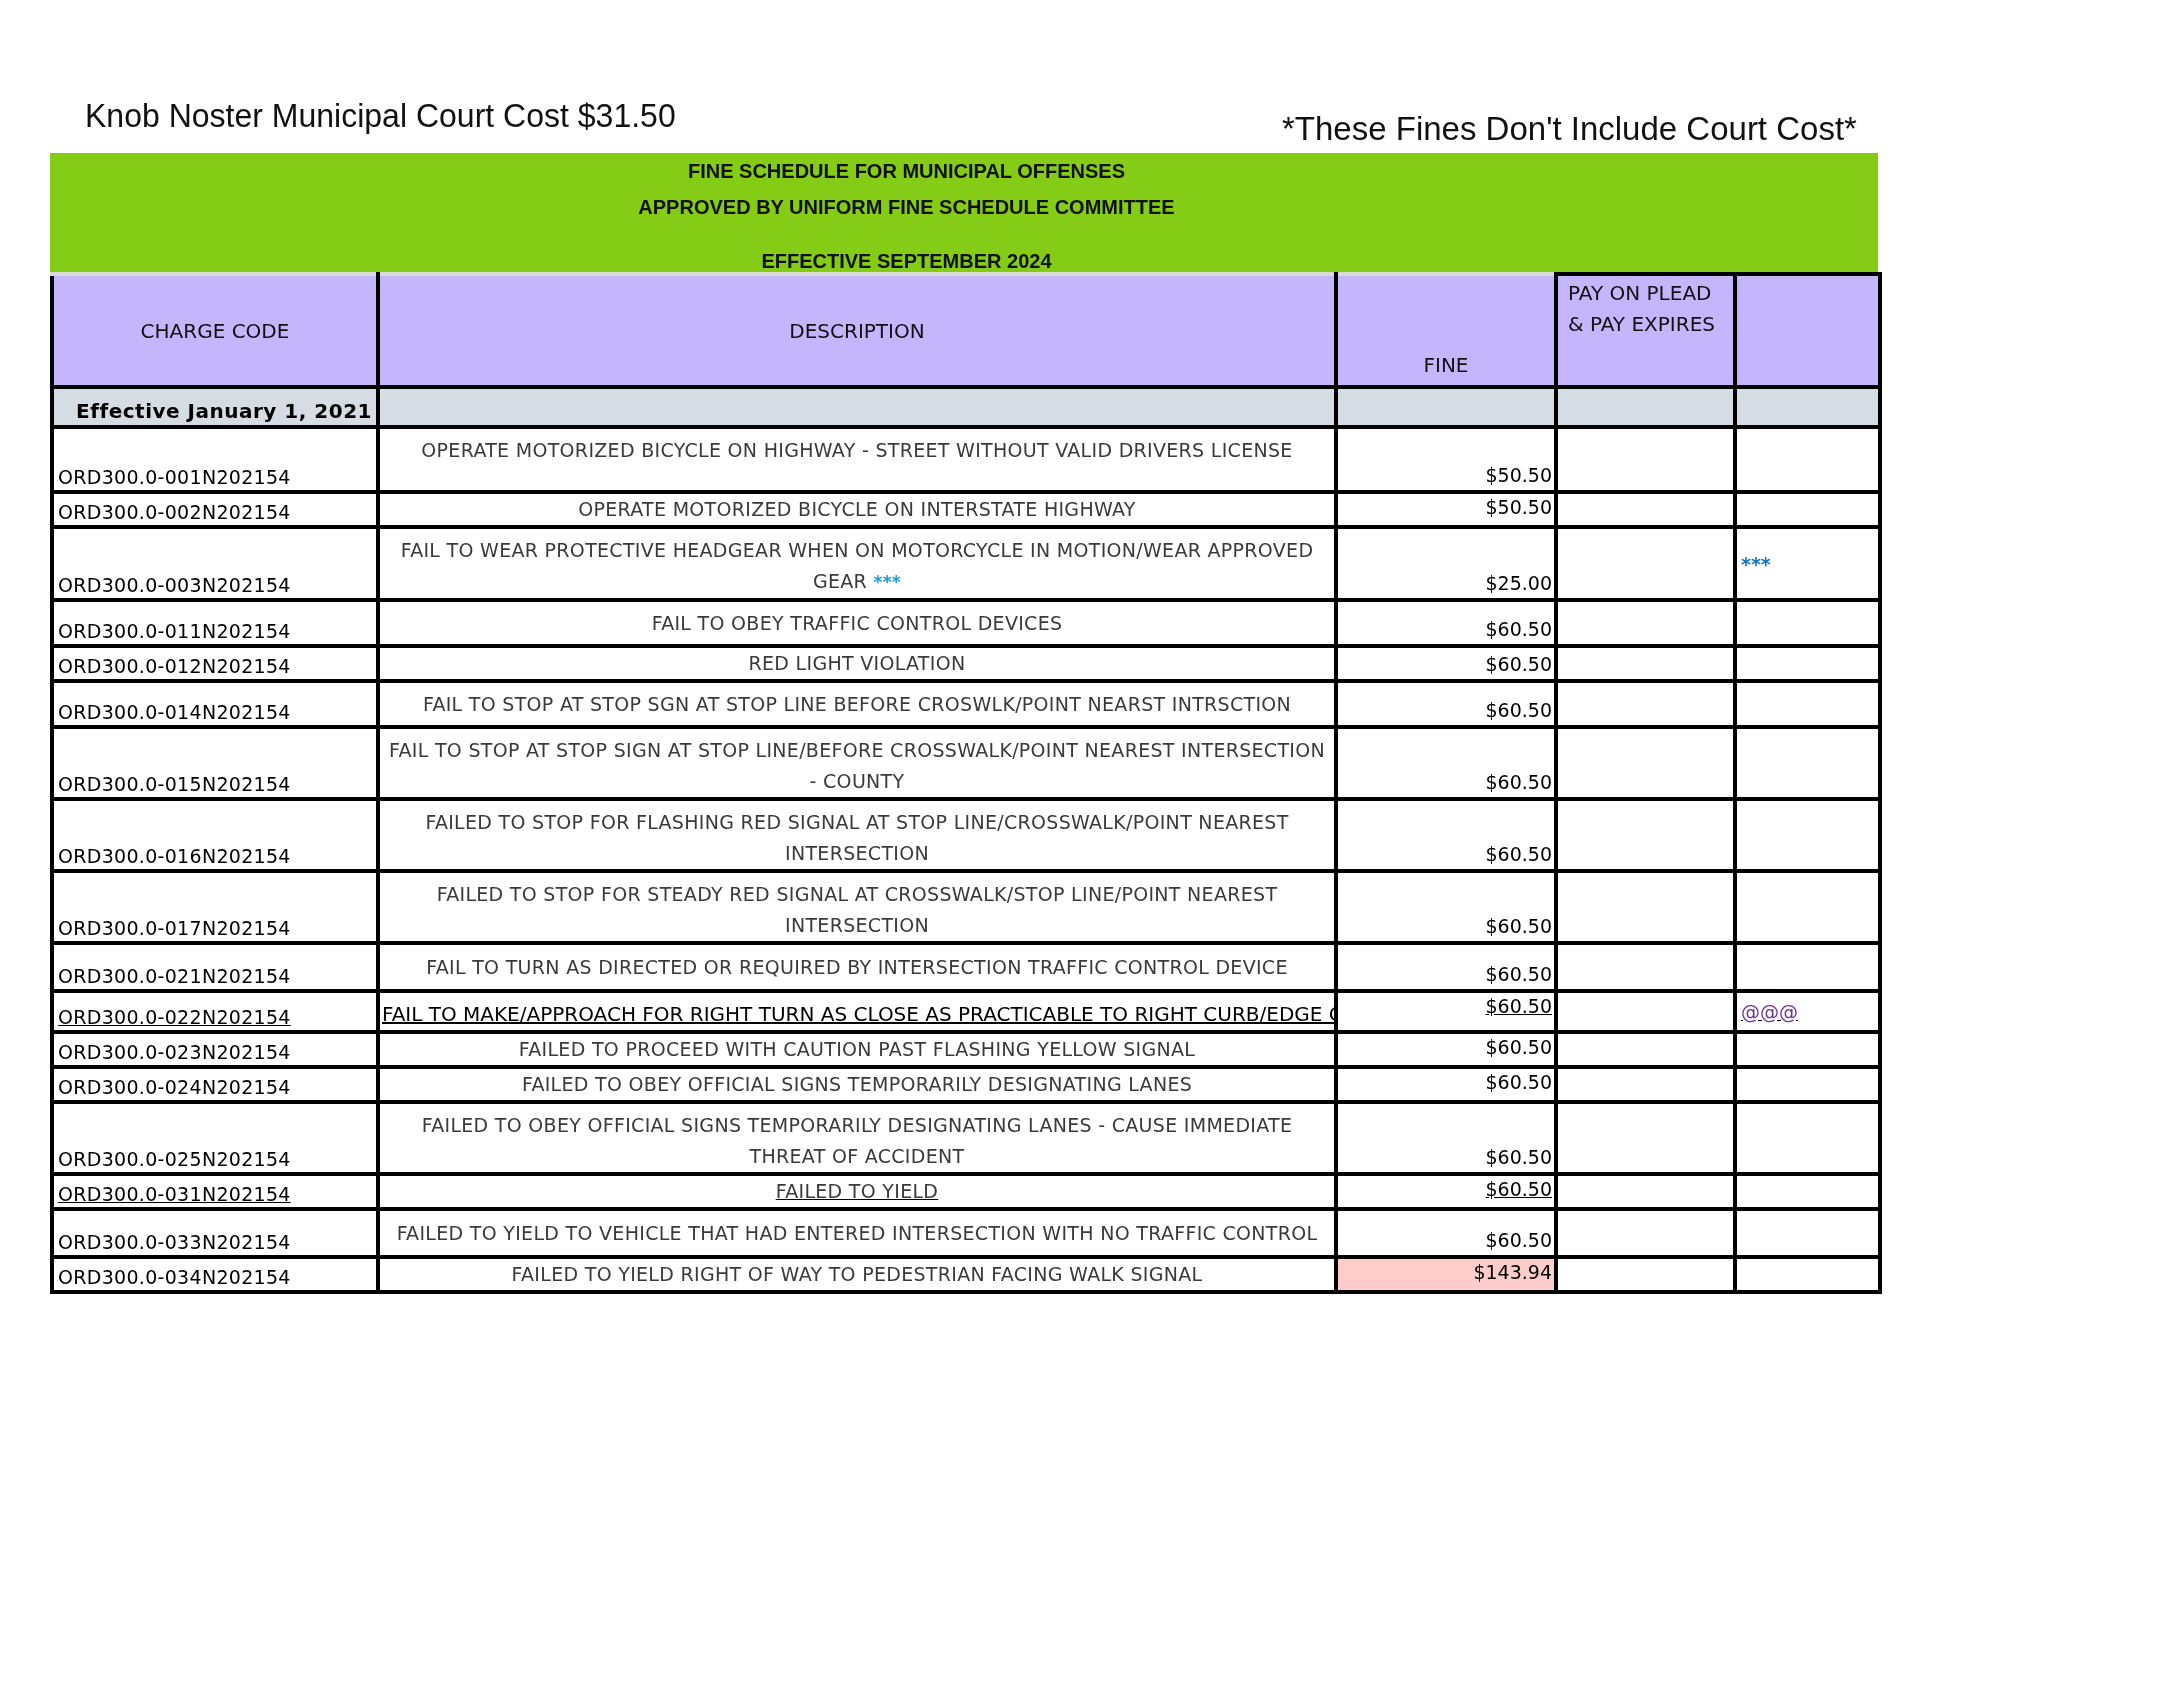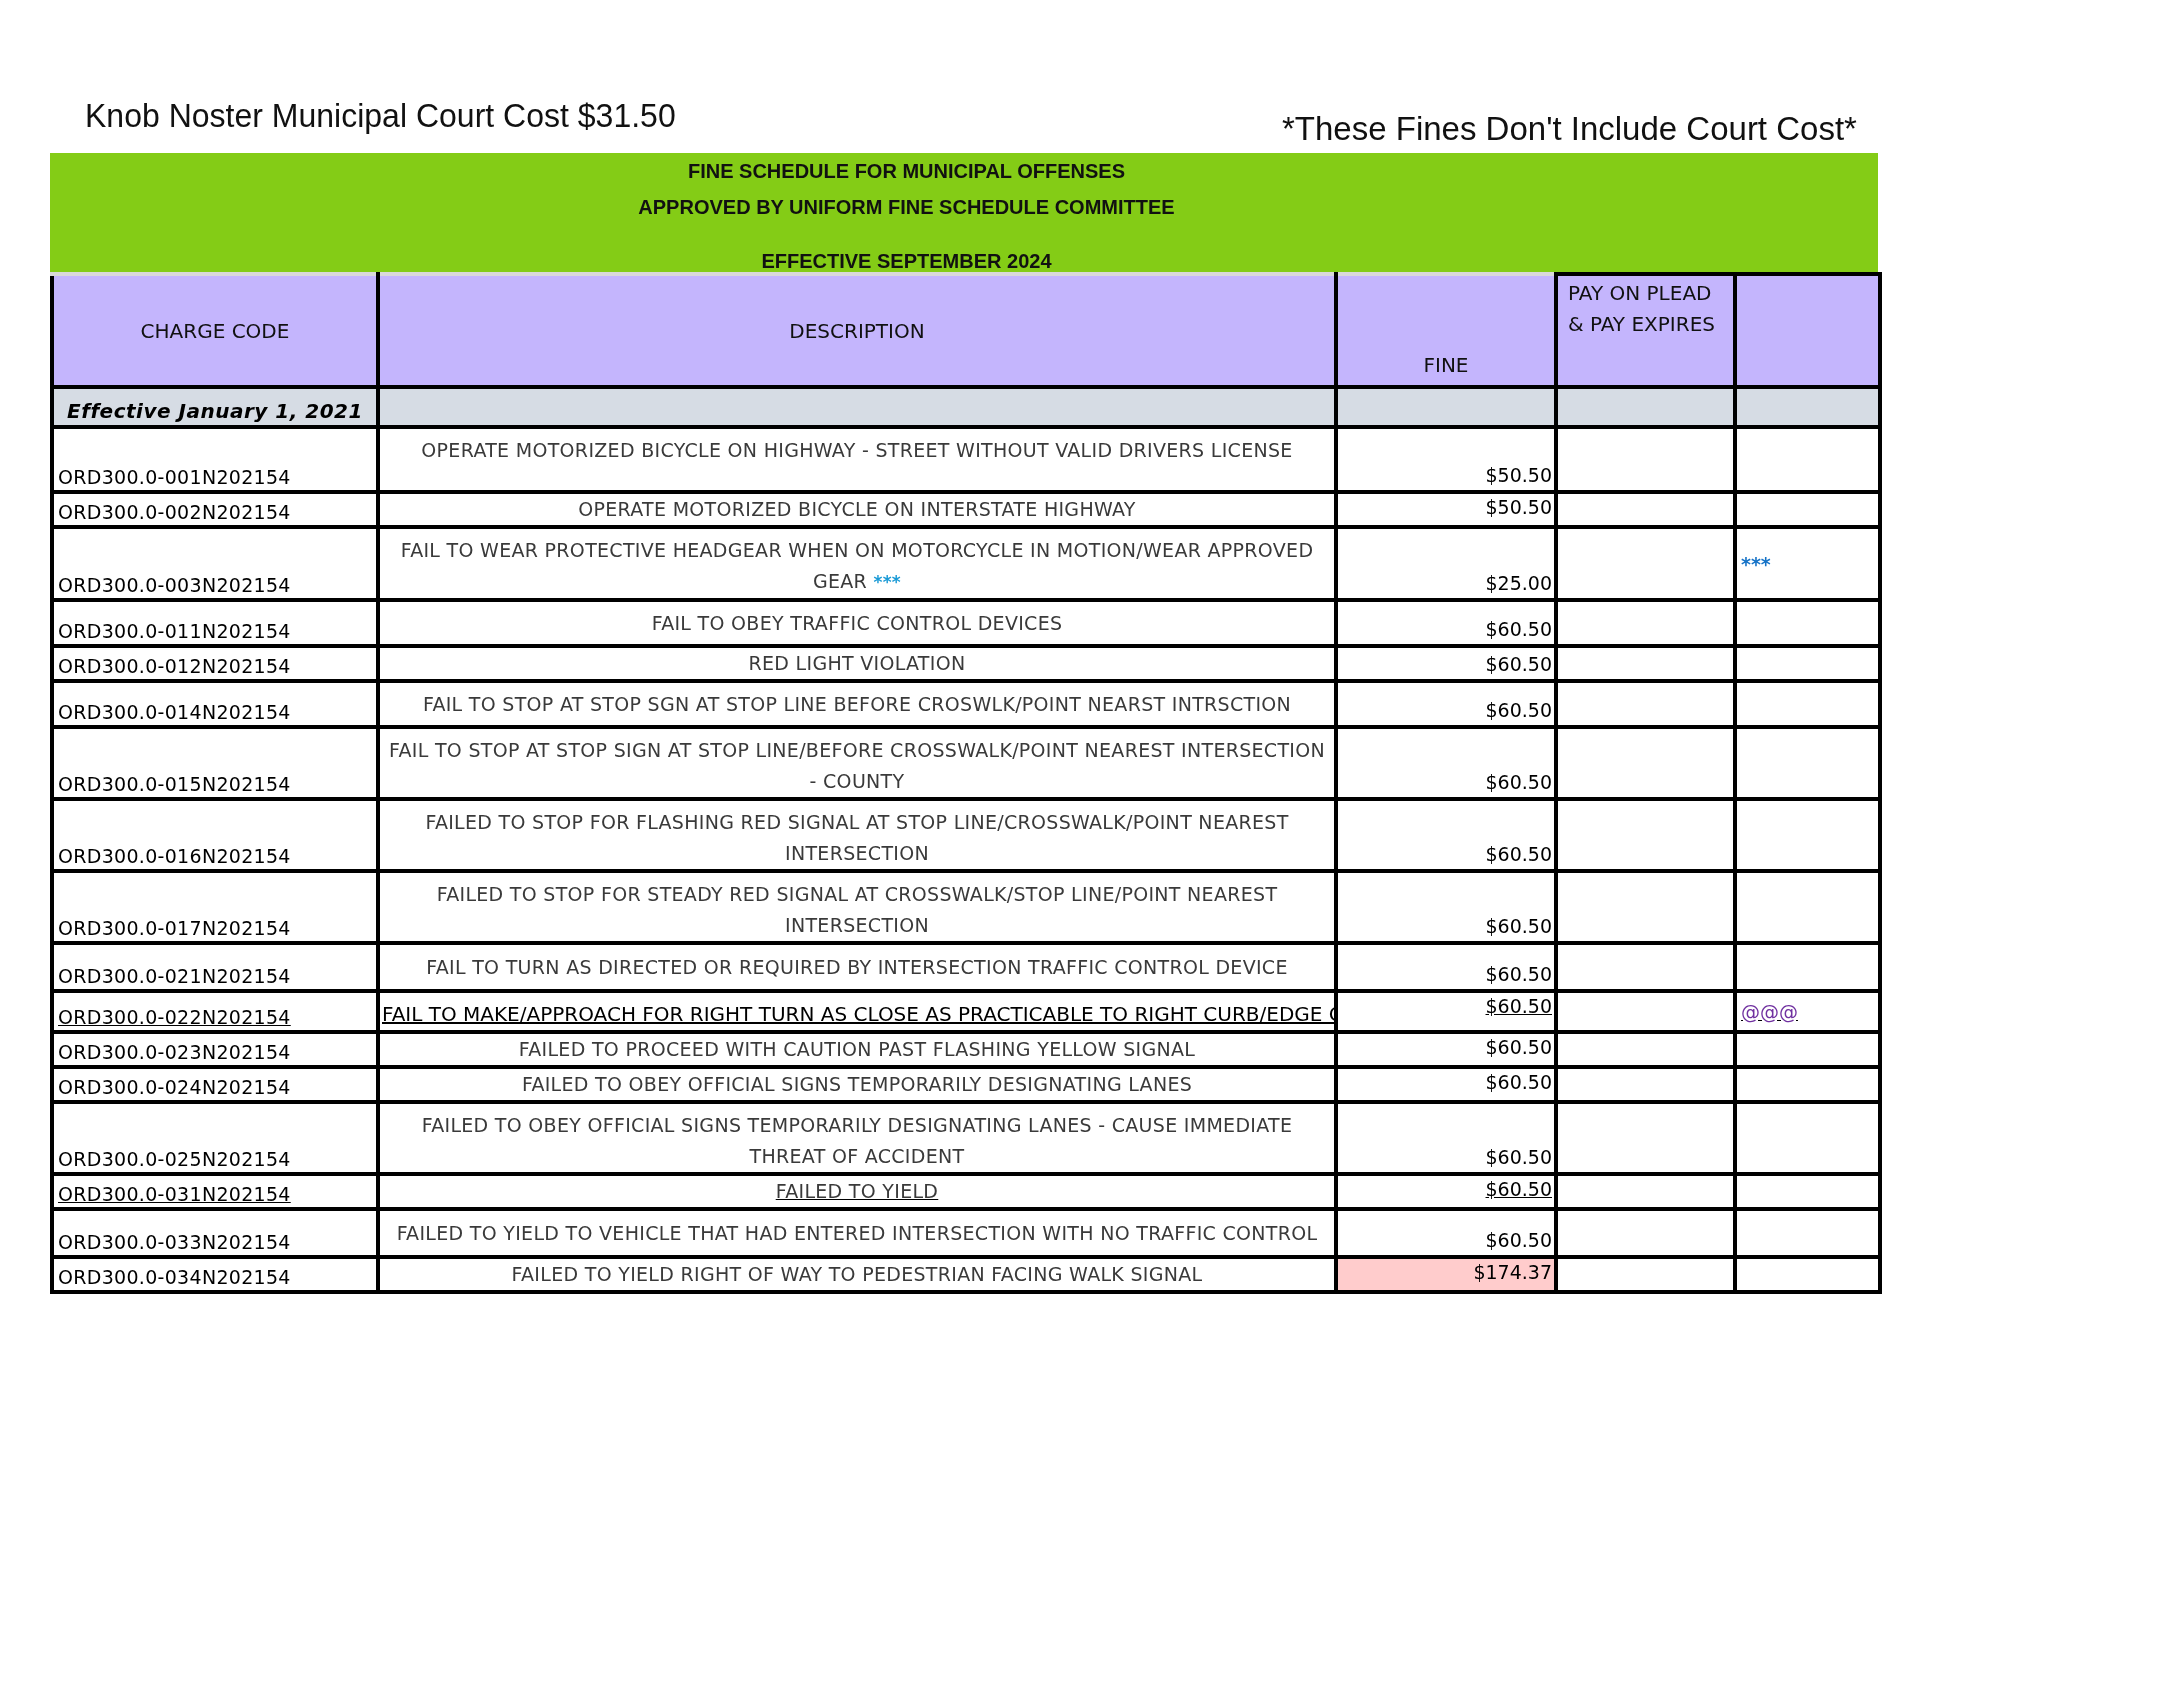--- a/index.html
+++ b/index.html
@@ -12,21 +12,21 @@
   table { position:absolute; left:50px; top:272px; border-collapse:collapse; table-layout:fixed; width:1828px; }
   td, th { border:4px solid #000; padding:0 4px; font-family:"DejaVu Sans", sans-serif; font-weight:normal; overflow:hidden; }
   col.c1 { width:326px; } col.c2 { width:958px; } col.c3 { width:220px; } col.c4 { width:179px; } col.c5 { width:145px; }
   .hdr th { background:#c4b5fd; height:101px; font-size:20px; font-weight:normal; color:#111; }
   .hdr th.code, .hdr th.desc { text-align:center; vertical-align:middle; }
   .hdr th.fine { text-align:center; vertical-align:bottom; padding-bottom:8px; border-top-color:#d9d9d9; border-left-color:#000; }
   .hdr th.pay { text-align:left; vertical-align:top; padding:2px 10px; line-height:31px; }
   .hdr th.code { border-top-color:#d9d9d9; }
   .hdr th.desc { border-top-color:#d9d9d9; }
   .eff td { background:#d6dce4; height:34px; font-size:21px; font-weight:bold; color:#111; }
-  .eff td.code { text-align:center; letter-spacing:0.5px;font-style:italic; }
+  .eff td.code { text-align:right; letter-spacing:0.5px; }
   tr.row td { background:#fff; font-size:19px; }
   td.code { vertical-align:bottom; text-align:left; padding-left:4px; padding-bottom:2px; color:#000; font-size:20px; letter-spacing:0.3px; }
   td.desc { text-align:center; vertical-align:top; color:#3a3a3a; font-size:19.3px; line-height:31px; padding-top:6px; letter-spacing:0.3px; }
   td.desc.single { vertical-align:middle; padding-top:0; }
   td.desc.dark { color:#000; text-align:left; white-space:nowrap; padding-left:2px; font-size:20px; letter-spacing:0; vertical-align:middle; }
   td.fine { text-align:right; vertical-align:bottom; padding-right:2px; padding-bottom:4px; color:#000; font-size:19.3px; }
   td.fine.top { vertical-align:top; padding-top:2px; }
   td.fine.hl { background:#ffcccc; }
   td.note { vertical-align:middle; font-size:17px; padding-left:4px; }
   .stars { color:#1673c7; font-weight:bold; }
@@ -178,19 +178,19 @@
       <tr class="row" style="height: 48px;">
         <td class="code">ORD300.0-033N202154</td>
         <td class="desc single"><span>FAILED TO YIELD TO VEHICLE THAT HAD ENTERED INTERSECTION WITH NO TRAFFIC CONTROL</span></td>
         <td class="fine">$60.50</td>
         <td></td>
         <td class="note"></td>
       </tr>
       <tr class="row" style="height: 26px;">
         <td class="code">ORD300.0-034N202154</td>
         <td class="desc single"><span>FAILED TO YIELD RIGHT OF WAY TO PEDESTRIAN FACING WALK SIGNAL</span></td>
-        <td class="fine top hl" style="background: rgb(255, 204, 204);">$174.37</td>
+        <td class="fine top hl" style="background: rgb(255, 204, 204);">$143.94</td>
         <td></td>
         <td class="note"></td>
       </tr>
     </tbody>
 </table>
 
 
 </body></html>

